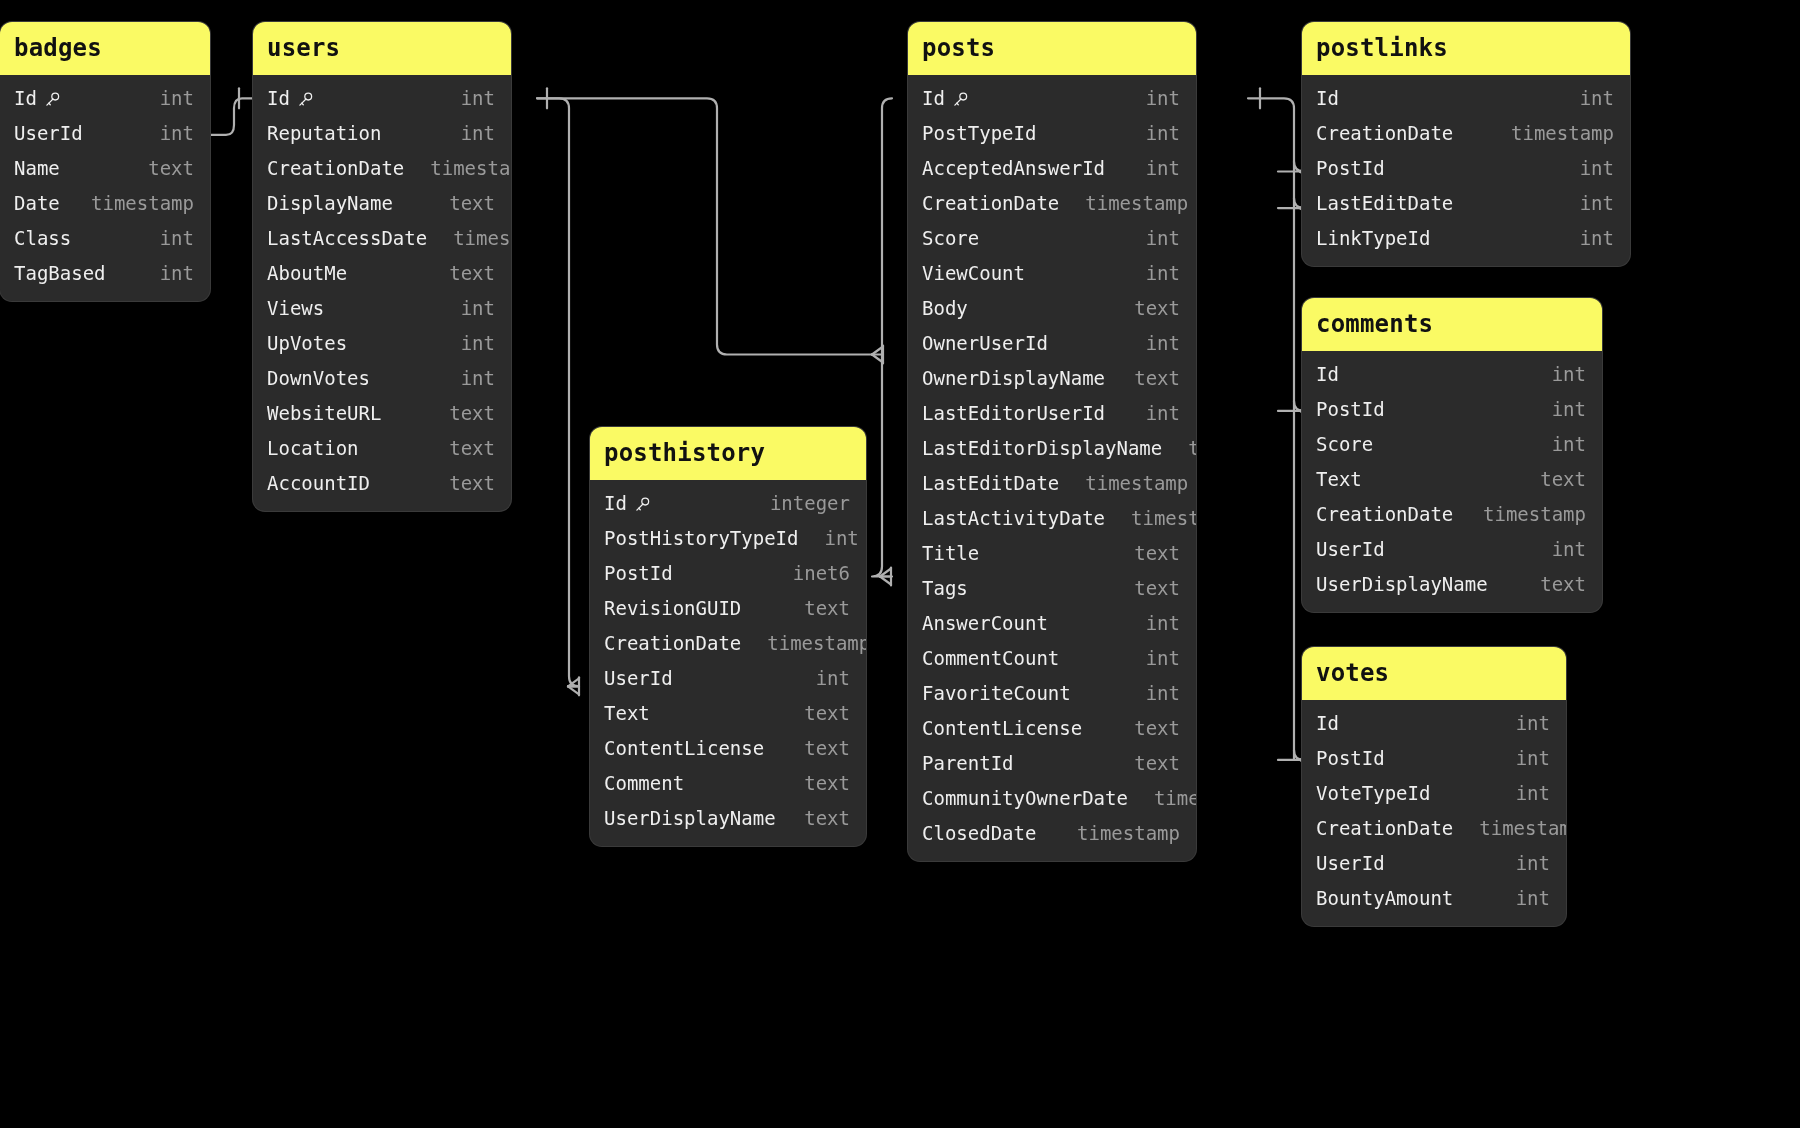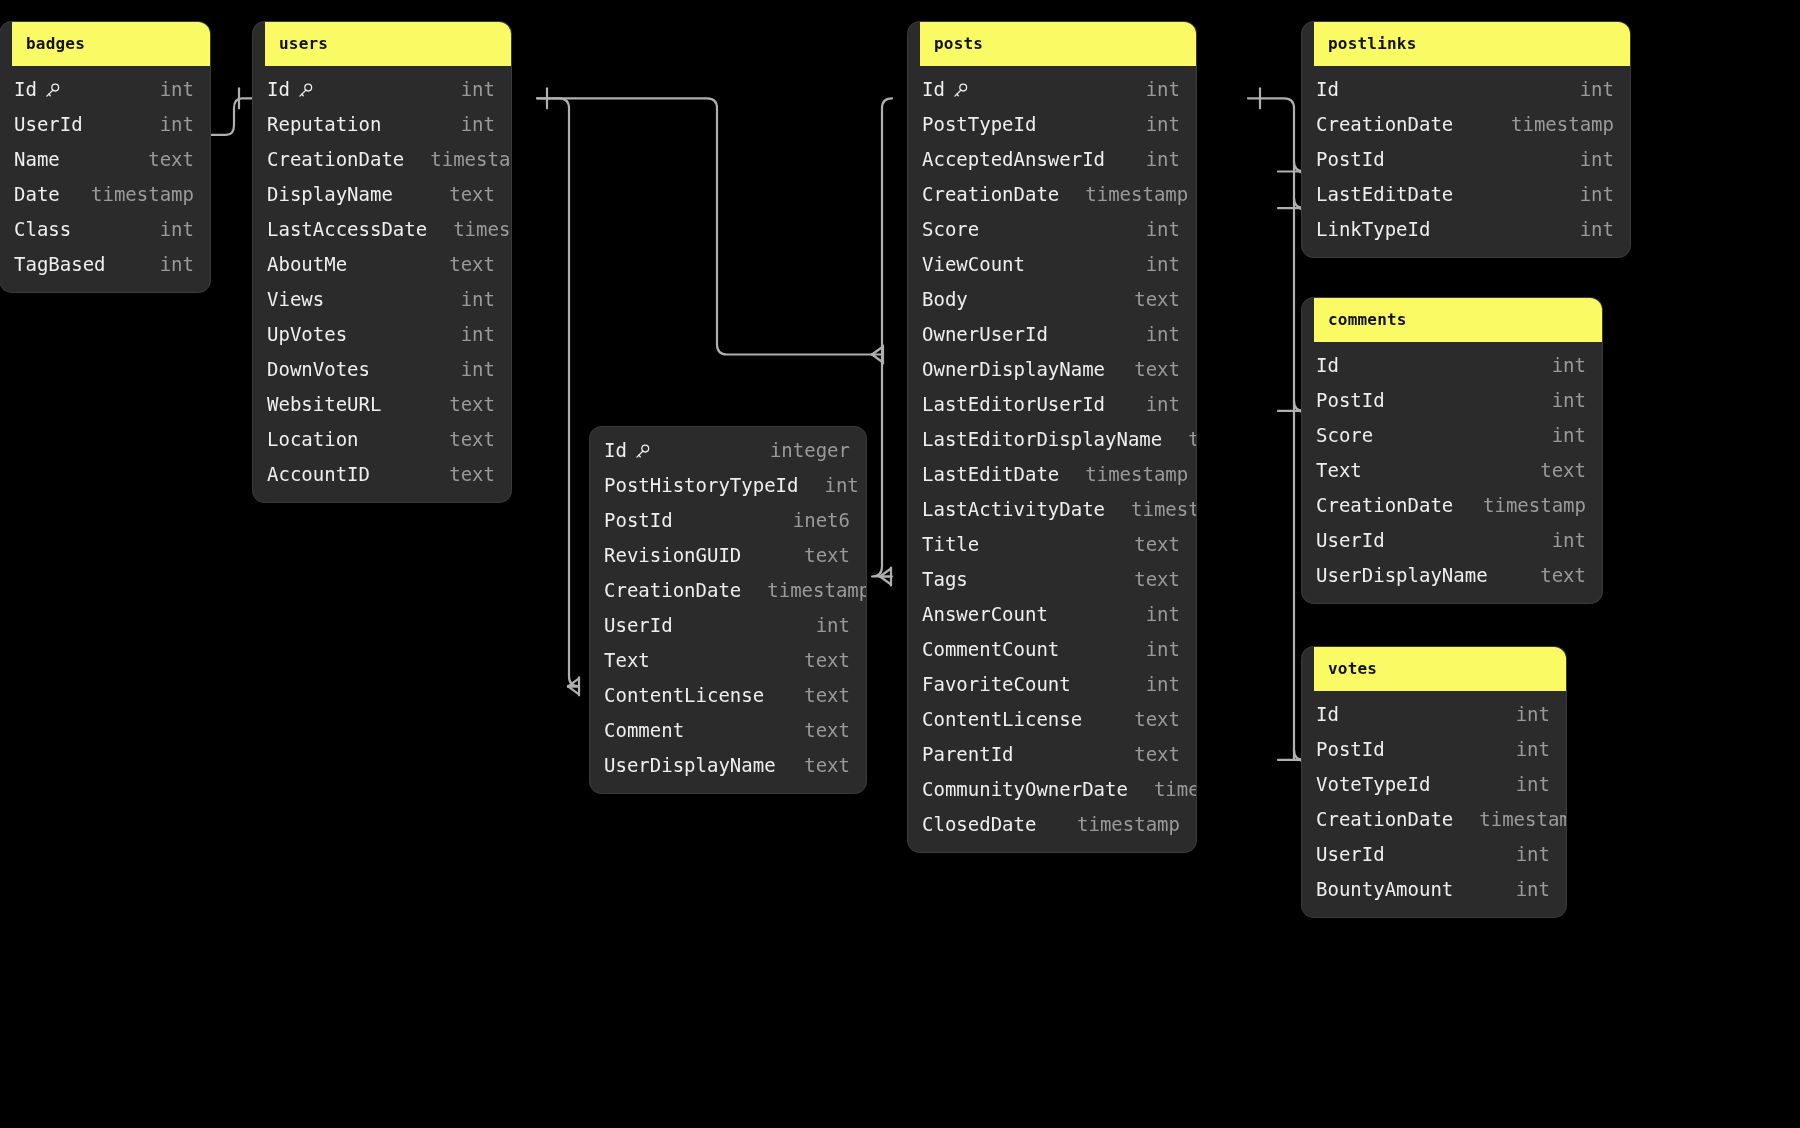--- a/index.html
+++ b/index.html
@@ -2,22 +2,22 @@
 <html><head>
 <meta charset="utf-8">
 <style>
   html,body{margin:0;padding:0;background:#000;}
   body{width:1800px;height:1128px;position:relative;overflow:hidden;
        font-family:"DejaVu Sans Mono","Liberation Mono",monospace;}
   #canvas{position:absolute;inset:0;}
   svg.links{position:absolute;left:0;top:0;width:1800px;height:1128px;overflow:visible;pointer-events:none;}
   .table-card{position:absolute;background:#2b2b2b;border-radius:12px;
        box-shadow:0 0 0 1px #3a3a3a;overflow:hidden;}
-  .tbl-header{background:#fafa64;color:#111;font-weight:bold;font-size:16px;
-       padding:12px 14px 13px 14px;letter-spacing:0.2px;margin-left:12px;}
+  .tbl-header{background:#fafa64;color:#111;font-weight:bold;font-size:24px;
+       padding:12px 14px 13px 14px;letter-spacing:0.2px;}
   .tbl-body{padding:6px 0 10px 0;}
   .row{display:flex;justify-content:space-between;align-items:center;
        padding:6px 16px 6px 14px;font-size:19px;line-height:23px;white-space:nowrap;}
   .col-name{color:#efefef;display:flex;align-items:center;gap:7px;}
   .col-type{color:#9a9a9a;padding-left:26px;}
   .keyic{display:inline-block;width:17px;height:17px;position:relative;top:1px;}
   .keyic svg{display:block;}
 </style>
 </head>
 <body>
@@ -194,20 +194,21 @@
           </div>
           <div class="row">
             <span class="col-name">
               <span>AccountID</span>
             </span>
             <span class="col-type">text</span>
           </div>
         </div>
       </div>
       <div class="table-card" style="left: 590px; top: 427px; width: 276px;">
+        <div class="tbl-header">posthistory</div>
         <div class="tbl-body">
           <div class="row">
             <span class="col-name">
               <span>Id</span>
               <span class="keyic">
                 <svg viewBox="0 0 20 20" width="17" height="17">
                   <circle cx="13.2" cy="6.6" r="4.0" fill="none" stroke="#efefef" stroke-width="1.5"></circle>
                   <path d="M10.6 9.4 L3.4 16.6" stroke="#efefef" stroke-width="1.5" stroke-linecap="round"></path>
                   <path d="M5.6 14.4 L7.4 16.2" stroke="#efefef" stroke-width="1.5" stroke-linecap="round"></path>
                 </svg>

